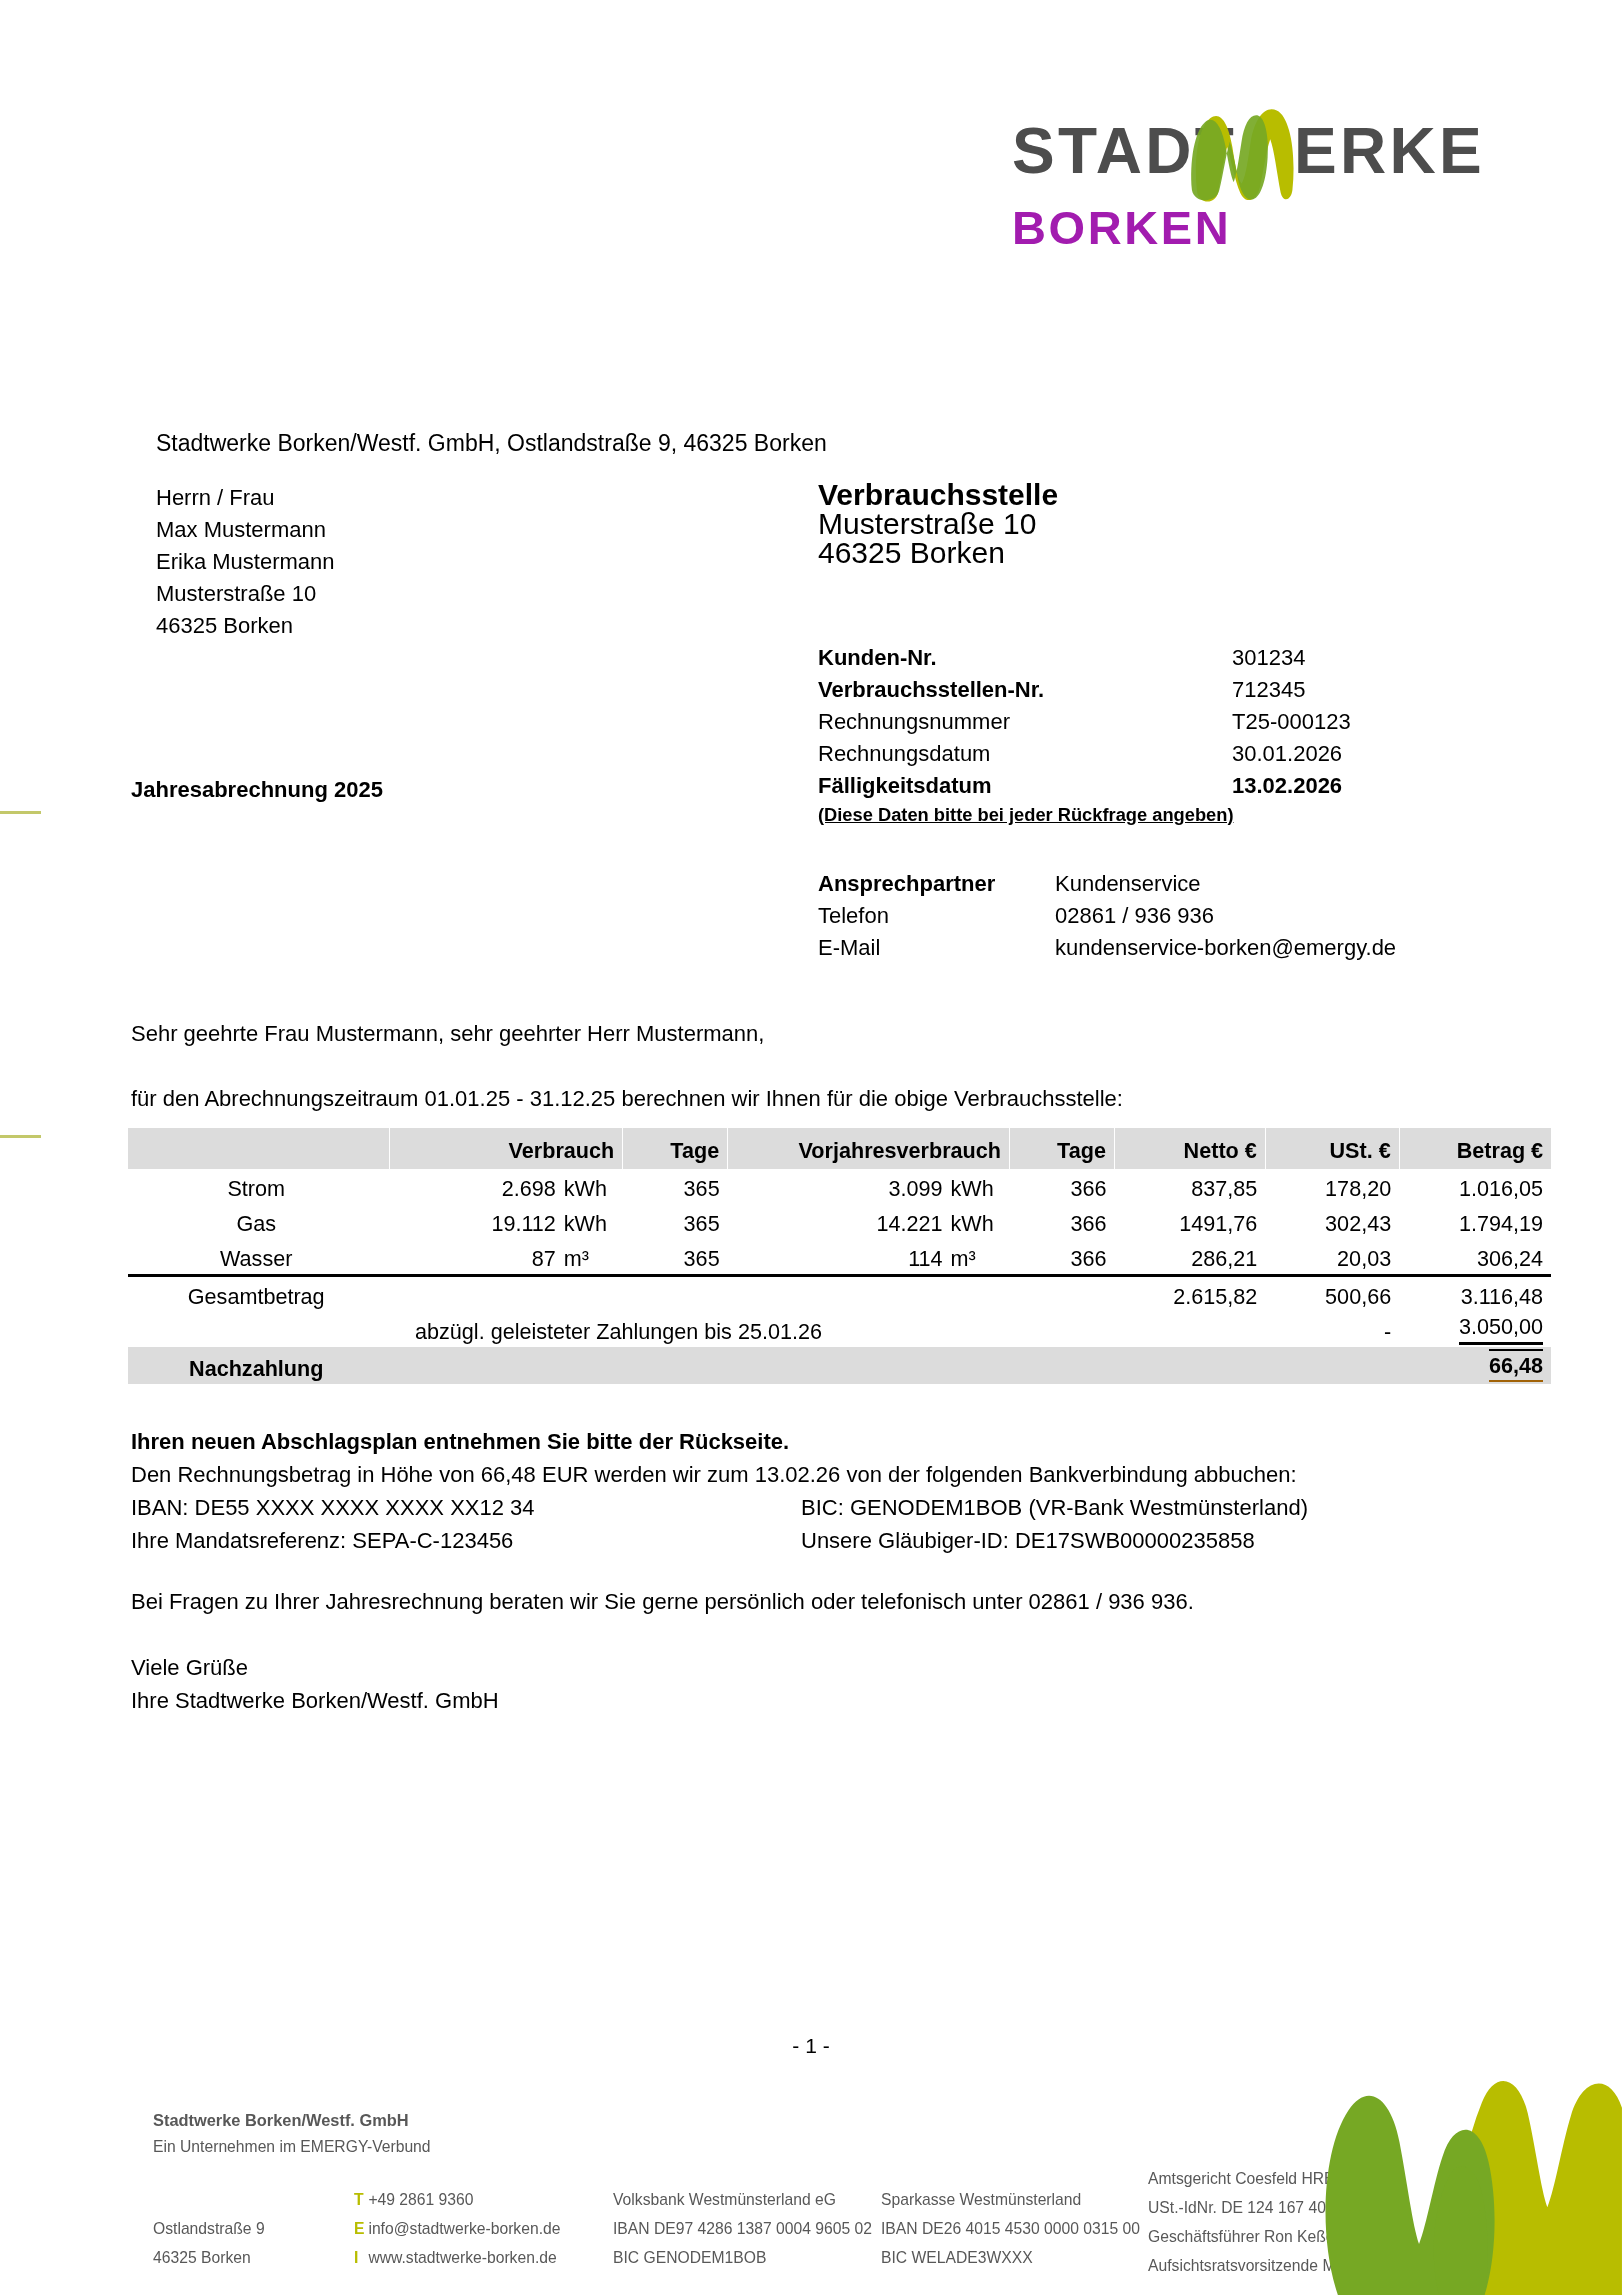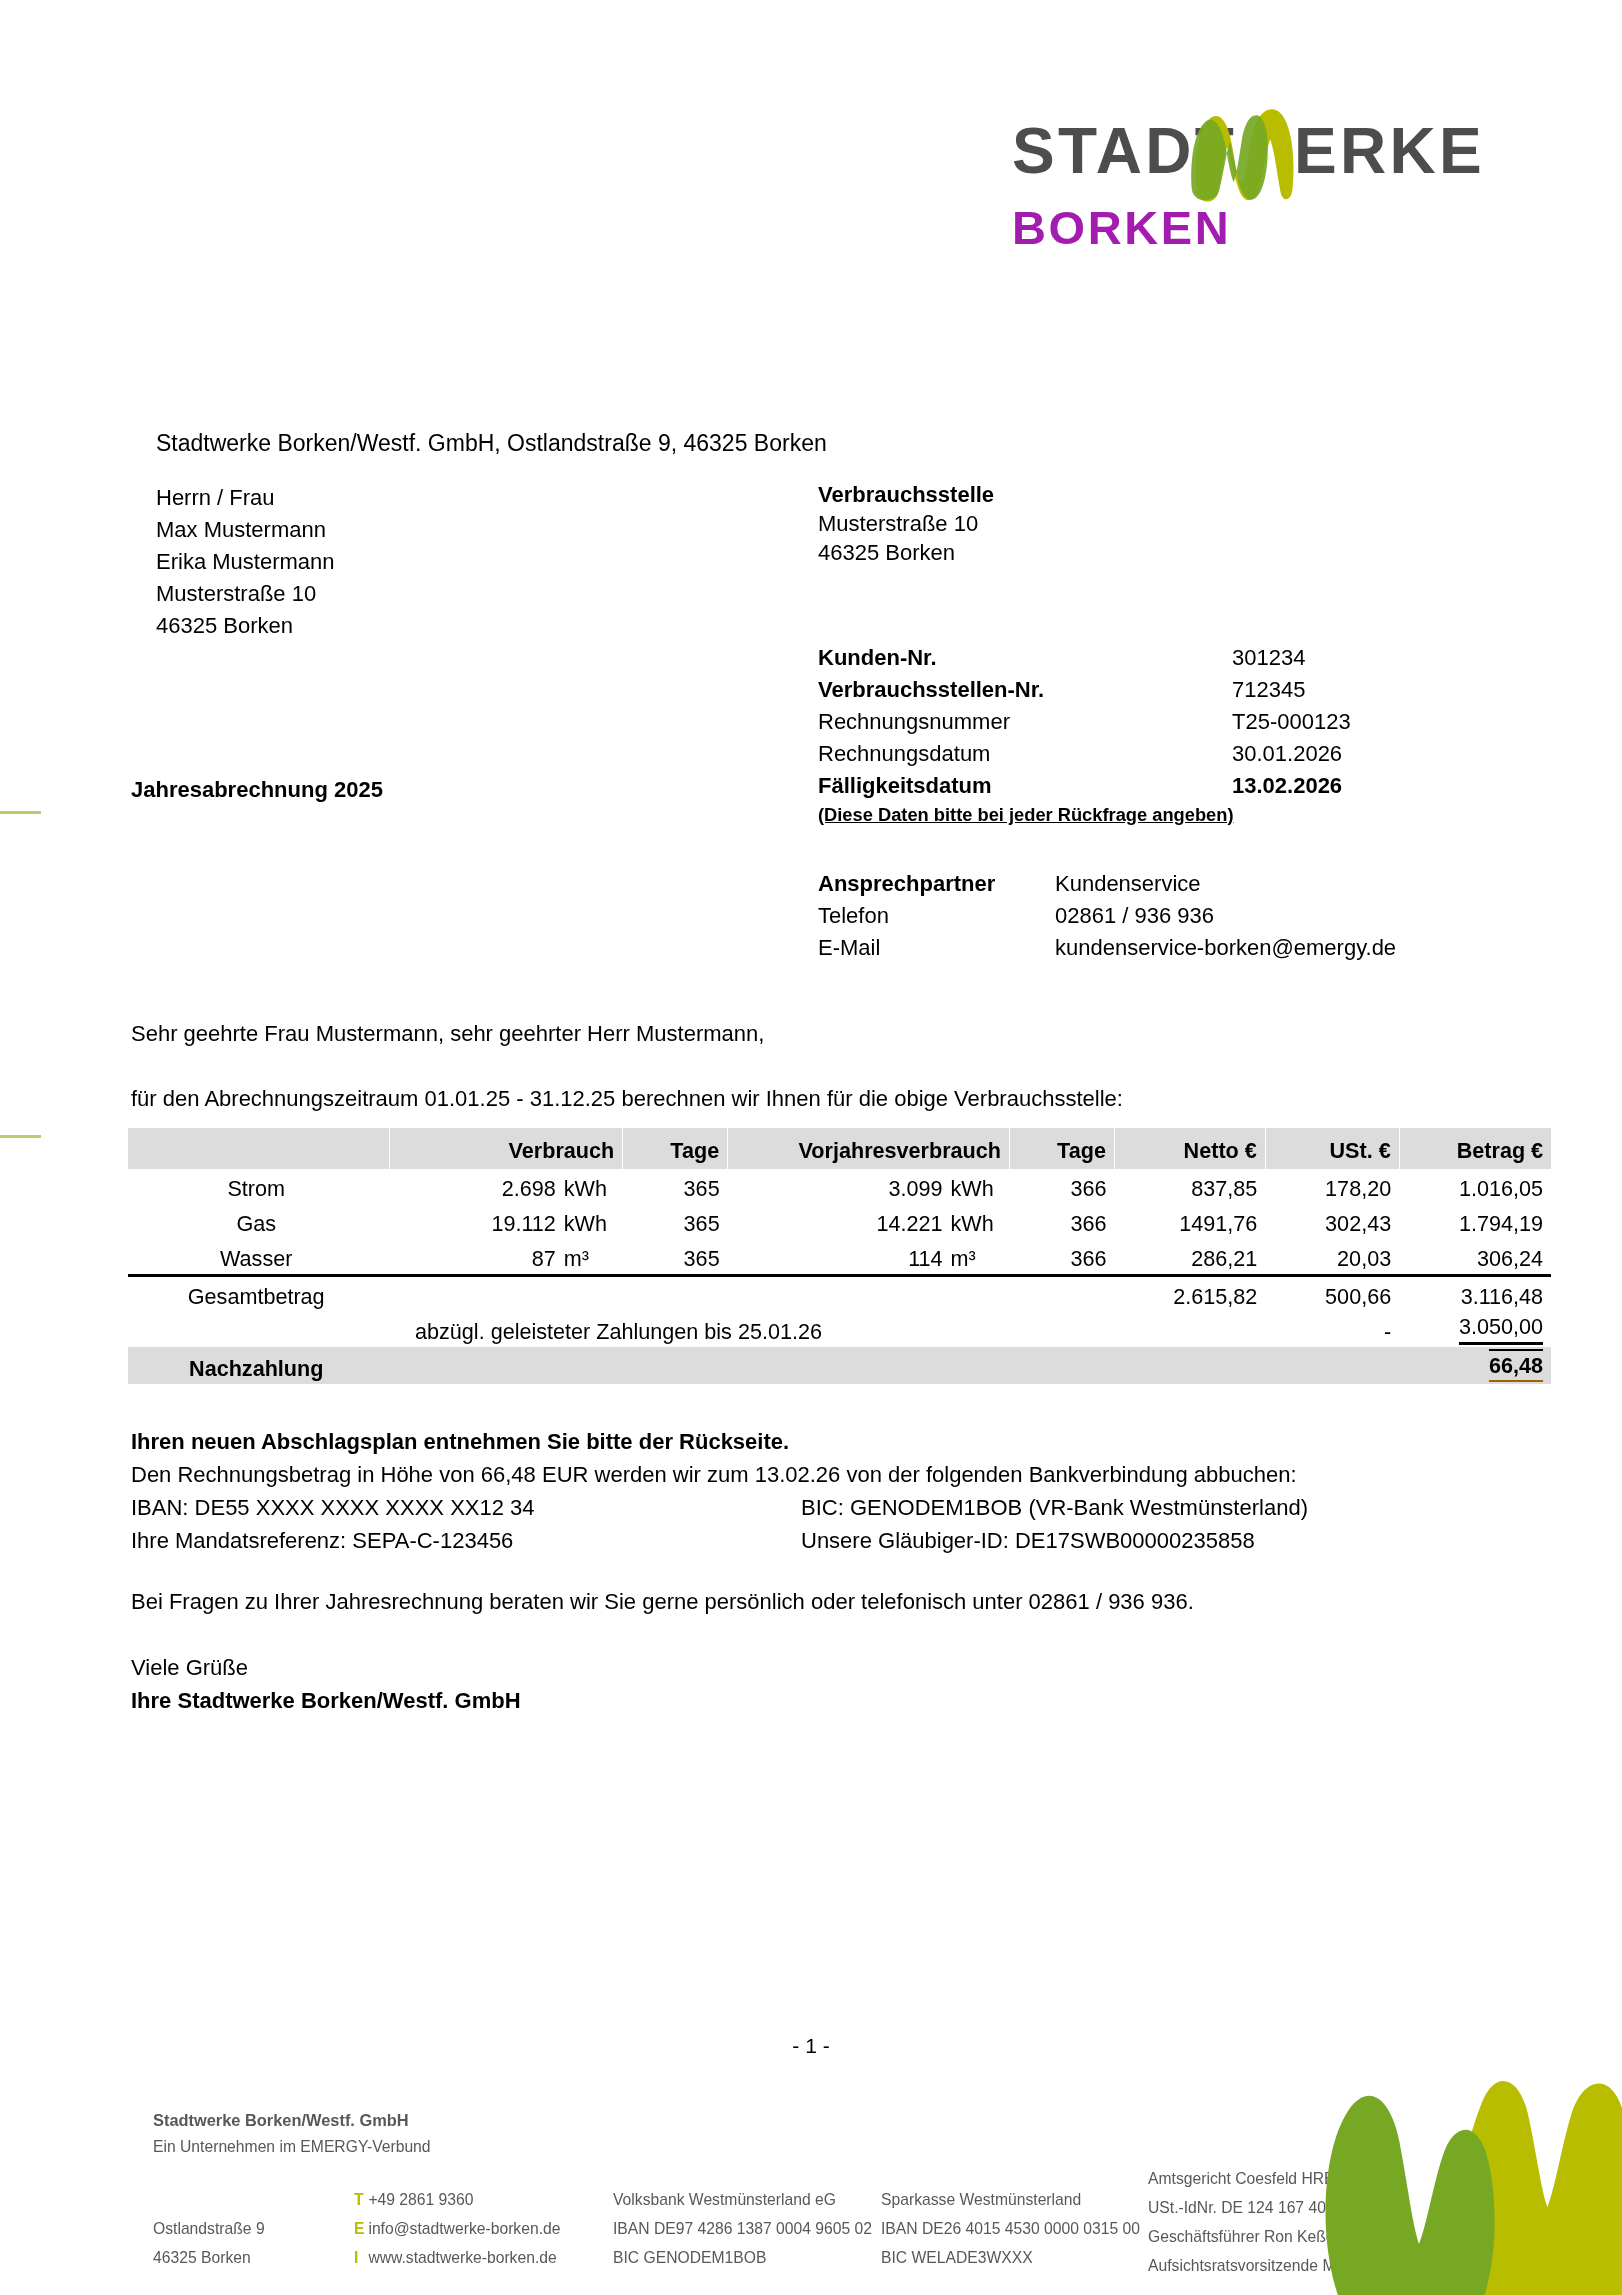--- a/index.html
+++ b/index.html
@@ -98,21 +98,21 @@
     line-height: 27.5px;
     font-weight: bold;
     white-space: nowrap;
   }
 
   
   .vstelle {
     position: absolute;
     left: 818px;
     top: 480px;
-    font-size: 22px;
+    font-size: 30px;
     line-height: 29px;
   }
   .vstelle div { white-space: nowrap; }
   .vstelle .b { font-weight: bold; }
 
   
   .meta {
     position: absolute;
     left: 818px;
     top: 645px;
@@ -297,21 +297,21 @@
     white-space: nowrap;
   }
   .closing {
     position: absolute;
     left: 131px;
     top: 1585px;
     font-size: 22px;
     line-height: 33px;
   }
   .closing div { white-space: nowrap; }
-  .closing .b { font-weight: bold; }
+  .closing .b { font-weight: normal; }
 
   .page-num {
     position: absolute;
     left: 0;
     top: 2034px;
     width: 1622px;
     text-align: center;
     font-size: 21px;
   }
 

